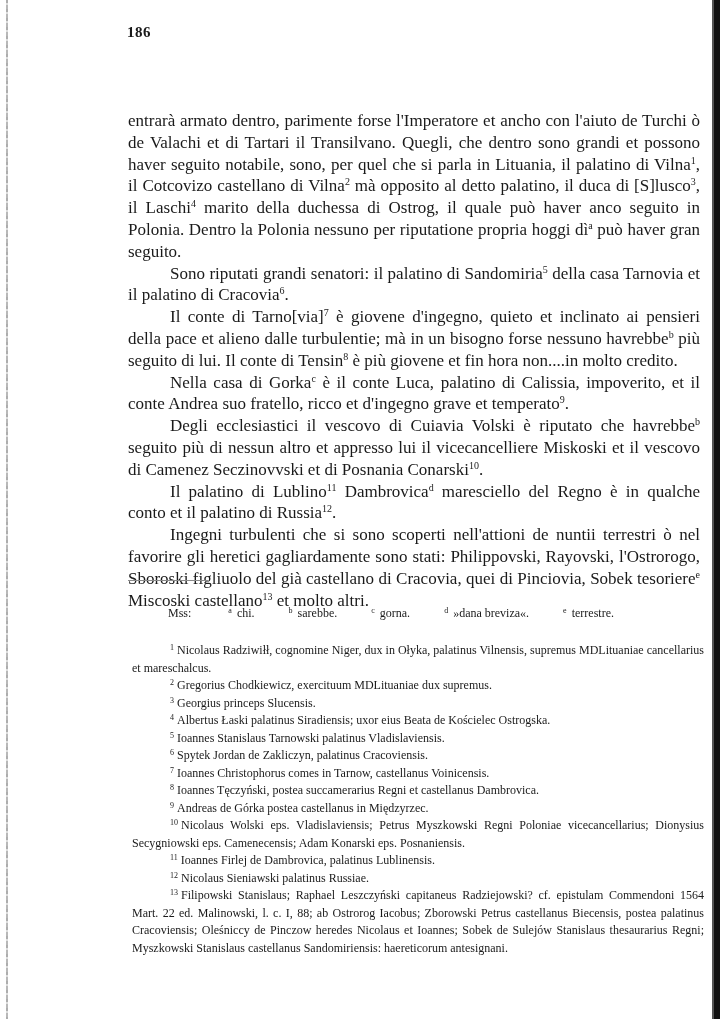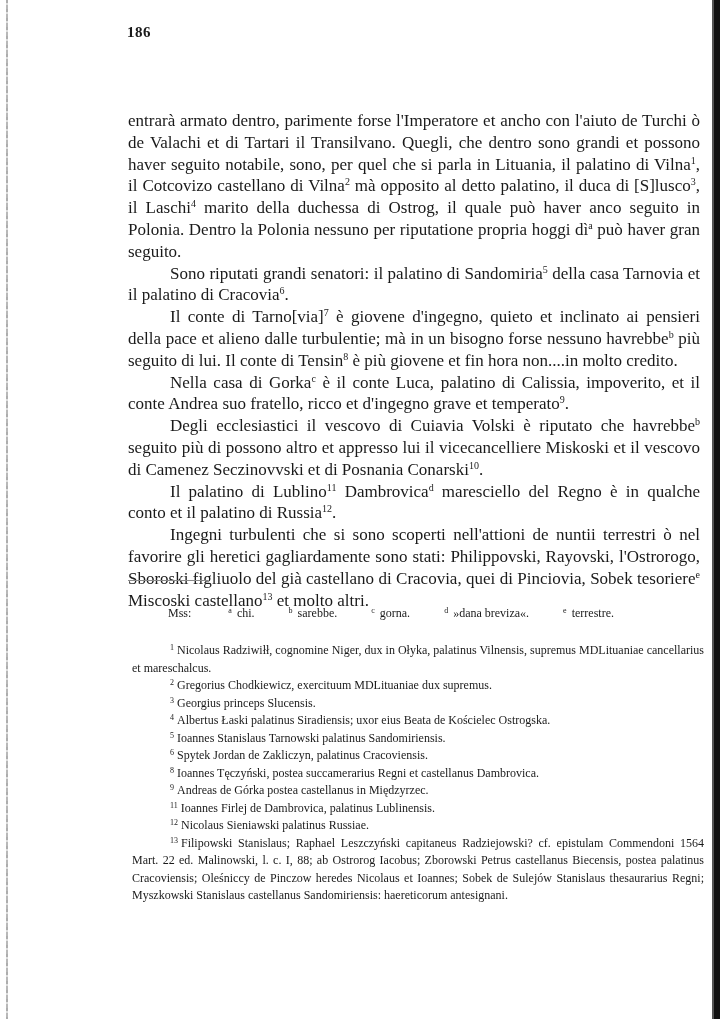--- a/index.html
+++ b/index.html
@@ -117,36 +117,38 @@
 <div class="left-edge"></div>
 <div class="right-edge"></div>
 
 <div class="page-number">186</div>
 
 <div class="main-text" id="main-text">
     <p><span>entrarà armato dentro, parimente forse l'Imperatore et ancho con l'aiuto de Turchi ò de Valachi et di Tartari il Transilvano. Quegli, che dentro sono grandi et possono haver seguito notabile, sono, per quel che si parla in Lituania, il palatino di Vilna</span><sup>1</sup><span>, il Cotcovizo castellano di Vilna</span><sup>2</sup><span> mà opposito al detto palatino, il duca di [S]lusco</span><sup>3</sup><span>, il Laschi</span><sup>4</sup><span> marito della duchessa di Ostrog, il quale può haver anco seguito in Polonia. Dentro la Polonia nessuno per riputatione propria hoggi dì</span><sup>a</sup><span> può haver gran seguito.</span></p>
     <p class="indent"><span>Sono riputati grandi senatori: il palatino di Sandomiria</span><sup>5</sup><span> della casa Tarnovia et il palatino di Cracovia</span><sup>6</sup><span>.</span></p>
     <p class="indent"><span>Il conte di Tarno[via]</span><sup>7</sup><span> è giovene d'ingegno, quieto et inclinato ai pensieri della pace et alieno dalle turbulentie; mà in un bisogno forse nessuno havrebbe</span><sup>b</sup><span> più seguito di lui. Il conte di Tensin</span><sup>8</sup><span> è più giovene et fin hora non....in molto credito.</span></p>
     <p class="indent"><span>Nella casa di Gorka</span><sup>c</sup><span> è il conte Luca, palatino di Calissia, impoverito, et il conte Andrea suo fratello, ricco et d'ingegno grave et temperato</span><sup>9</sup><span>.</span></p>
-    <p class="indent"><span>Degli ecclesiastici il vescovo di Cuiavia Volski è riputato che havrebbe</span><sup>b</sup><span> seguito più di possono altro et appresso lui il vicecancelliere Miskoski et il vescovo di Camenez Seczinovvski et di Posnania Conarski</span><sup>10</sup><span>.</span></p>
+    <p class="indent"><span>Degli ecclesiastici il vescovo di Cuiavia Volski è riputato che havrebbe</span><sup>b</sup><span> seguito più di nessun altro et appresso lui il vicecancelliere Miskoski et il vescovo di Camenez Seczinovvski et di Posnania Conarski</span><sup>10</sup><span>.</span></p>
     <p class="indent"><span>Il palatino di Lublino</span><sup>11</sup><span> Dambrovica</span><sup>d</sup><span> maresciello del Regno è in qualche conto et il palatino di Russia</span><sup>12</sup><span>.</span></p>
     <p class="indent"><span>Ingegni turbulenti che si sono scoperti nell'attioni de nuntii terrestri ò nel favorire gli heretici gagliardamente sono stati: Philippovski, Rayovski, l'Ostrorogo, Sboroski figliuolo del già castellano di Cracovia, quei di Pinciovia, Sobek tesoriere</span><sup>e</sup><span> Miscoski castellano</span><sup>13</sup><span> et molto altri.</span></p>
   </div>
 
 <div class="separator"></div>
 
 <div class="mss-line" id="mss-line">
   <span>Mss:</span>
 <span class="item"><sup style="font-size: 8px; vertical-align: 4px; margin-right: 5px;">a</sup><span>chi.</span></span><span class="item"><sup style="font-size: 8px; vertical-align: 4px; margin-right: 5px;">b</sup><span>sarebbe.</span></span><span class="item"><sup style="font-size: 8px; vertical-align: 4px; margin-right: 5px;">c</sup><span>gorna.</span></span><span class="item"><sup style="font-size: 8px; vertical-align: 4px; margin-right: 5px;">d</sup><span>»dana breviza«.</span></span><span class="item"><sup style="font-size: 8px; vertical-align: 4px; margin-right: 5px;">e</sup><span>terrestre.</span></span></div>
 
 <div class="footnotes" id="footnotes">
     <p><sup>1</sup><span>Nicolaus Radziwiłł, cognomine Niger, dux in Ołyka, palatinus Vilnensis, supremus MDLituaniae cancellarius et mareschalcus.</span></p>
     <p><sup>2</sup><span>Gregorius Chodkiewicz, exercituum MDLituaniae dux supremus.</span></p>
     <p><sup>3</sup><span>Georgius princeps Slucensis.</span></p>
     <p><sup>4</sup><span>Albertus Łaski palatinus Siradiensis; uxor eius Beata de Kościelec Ostrogska.</span></p>
-    <p><sup>5</sup><span>Ioannes Stanislaus Tarnowski palatinus Sandomiriensis.</span></p>
+    <p><sup>5</sup><span>Ioannes Stanislaus Tarnowski palatinus Vladislaviensis.</span></p>
     <p><sup>6</sup><span>Spytek Jordan de Zakliczyn, palatinus Cracoviensis.</span></p>
+    <p><sup>7</sup><span>Ioannes Christophorus comes in Tarnow, castellanus Voinicensis.</span></p>
     <p><sup>8</sup><span>Ioannes Tęczyński, postea succamerarius Regni et castellanus Dambrovica.</span></p>
     <p><sup>9</sup><span>Andreas de Górka postea castellanus in Międzyrzec.</span></p>
+    <p><sup>10</sup><span>Nicolaus Wolski eps. Vladislaviensis; Petrus Myszkowski Regni Poloniae vicecancellarius; Dionysius Secygniowski eps. Camenecensis; Adam Konarski eps. Posnaniensis.</span></p>
     <p><sup>11</sup><span>Ioannes Firlej de Dambrovica, palatinus Lublinensis.</span></p>
     <p><sup>12</sup><span>Nicolaus Sieniawski palatinus Russiae.</span></p>
     <p><sup>13</sup><span>Filipowski Stanislaus; Raphael Leszczyński capitaneus Radziejowski? cf. epistulam Commendoni 1564 Mart. 22 ed. Malinowski, l. c. I, 88; ab Ostrorog Iacobus; Zborowski Petrus castellanus Biecensis, postea palatinus Cracoviensis; Oleśniccy de Pinczow heredes Nicolaus et Ioannes; Sobek de Sulejów Stanislaus thesaurarius Regni; Myszkowski Stanislaus castellanus Sandomiriensis: haereticorum antesignani.</span></p>
   </div>
 
 </body></html>

